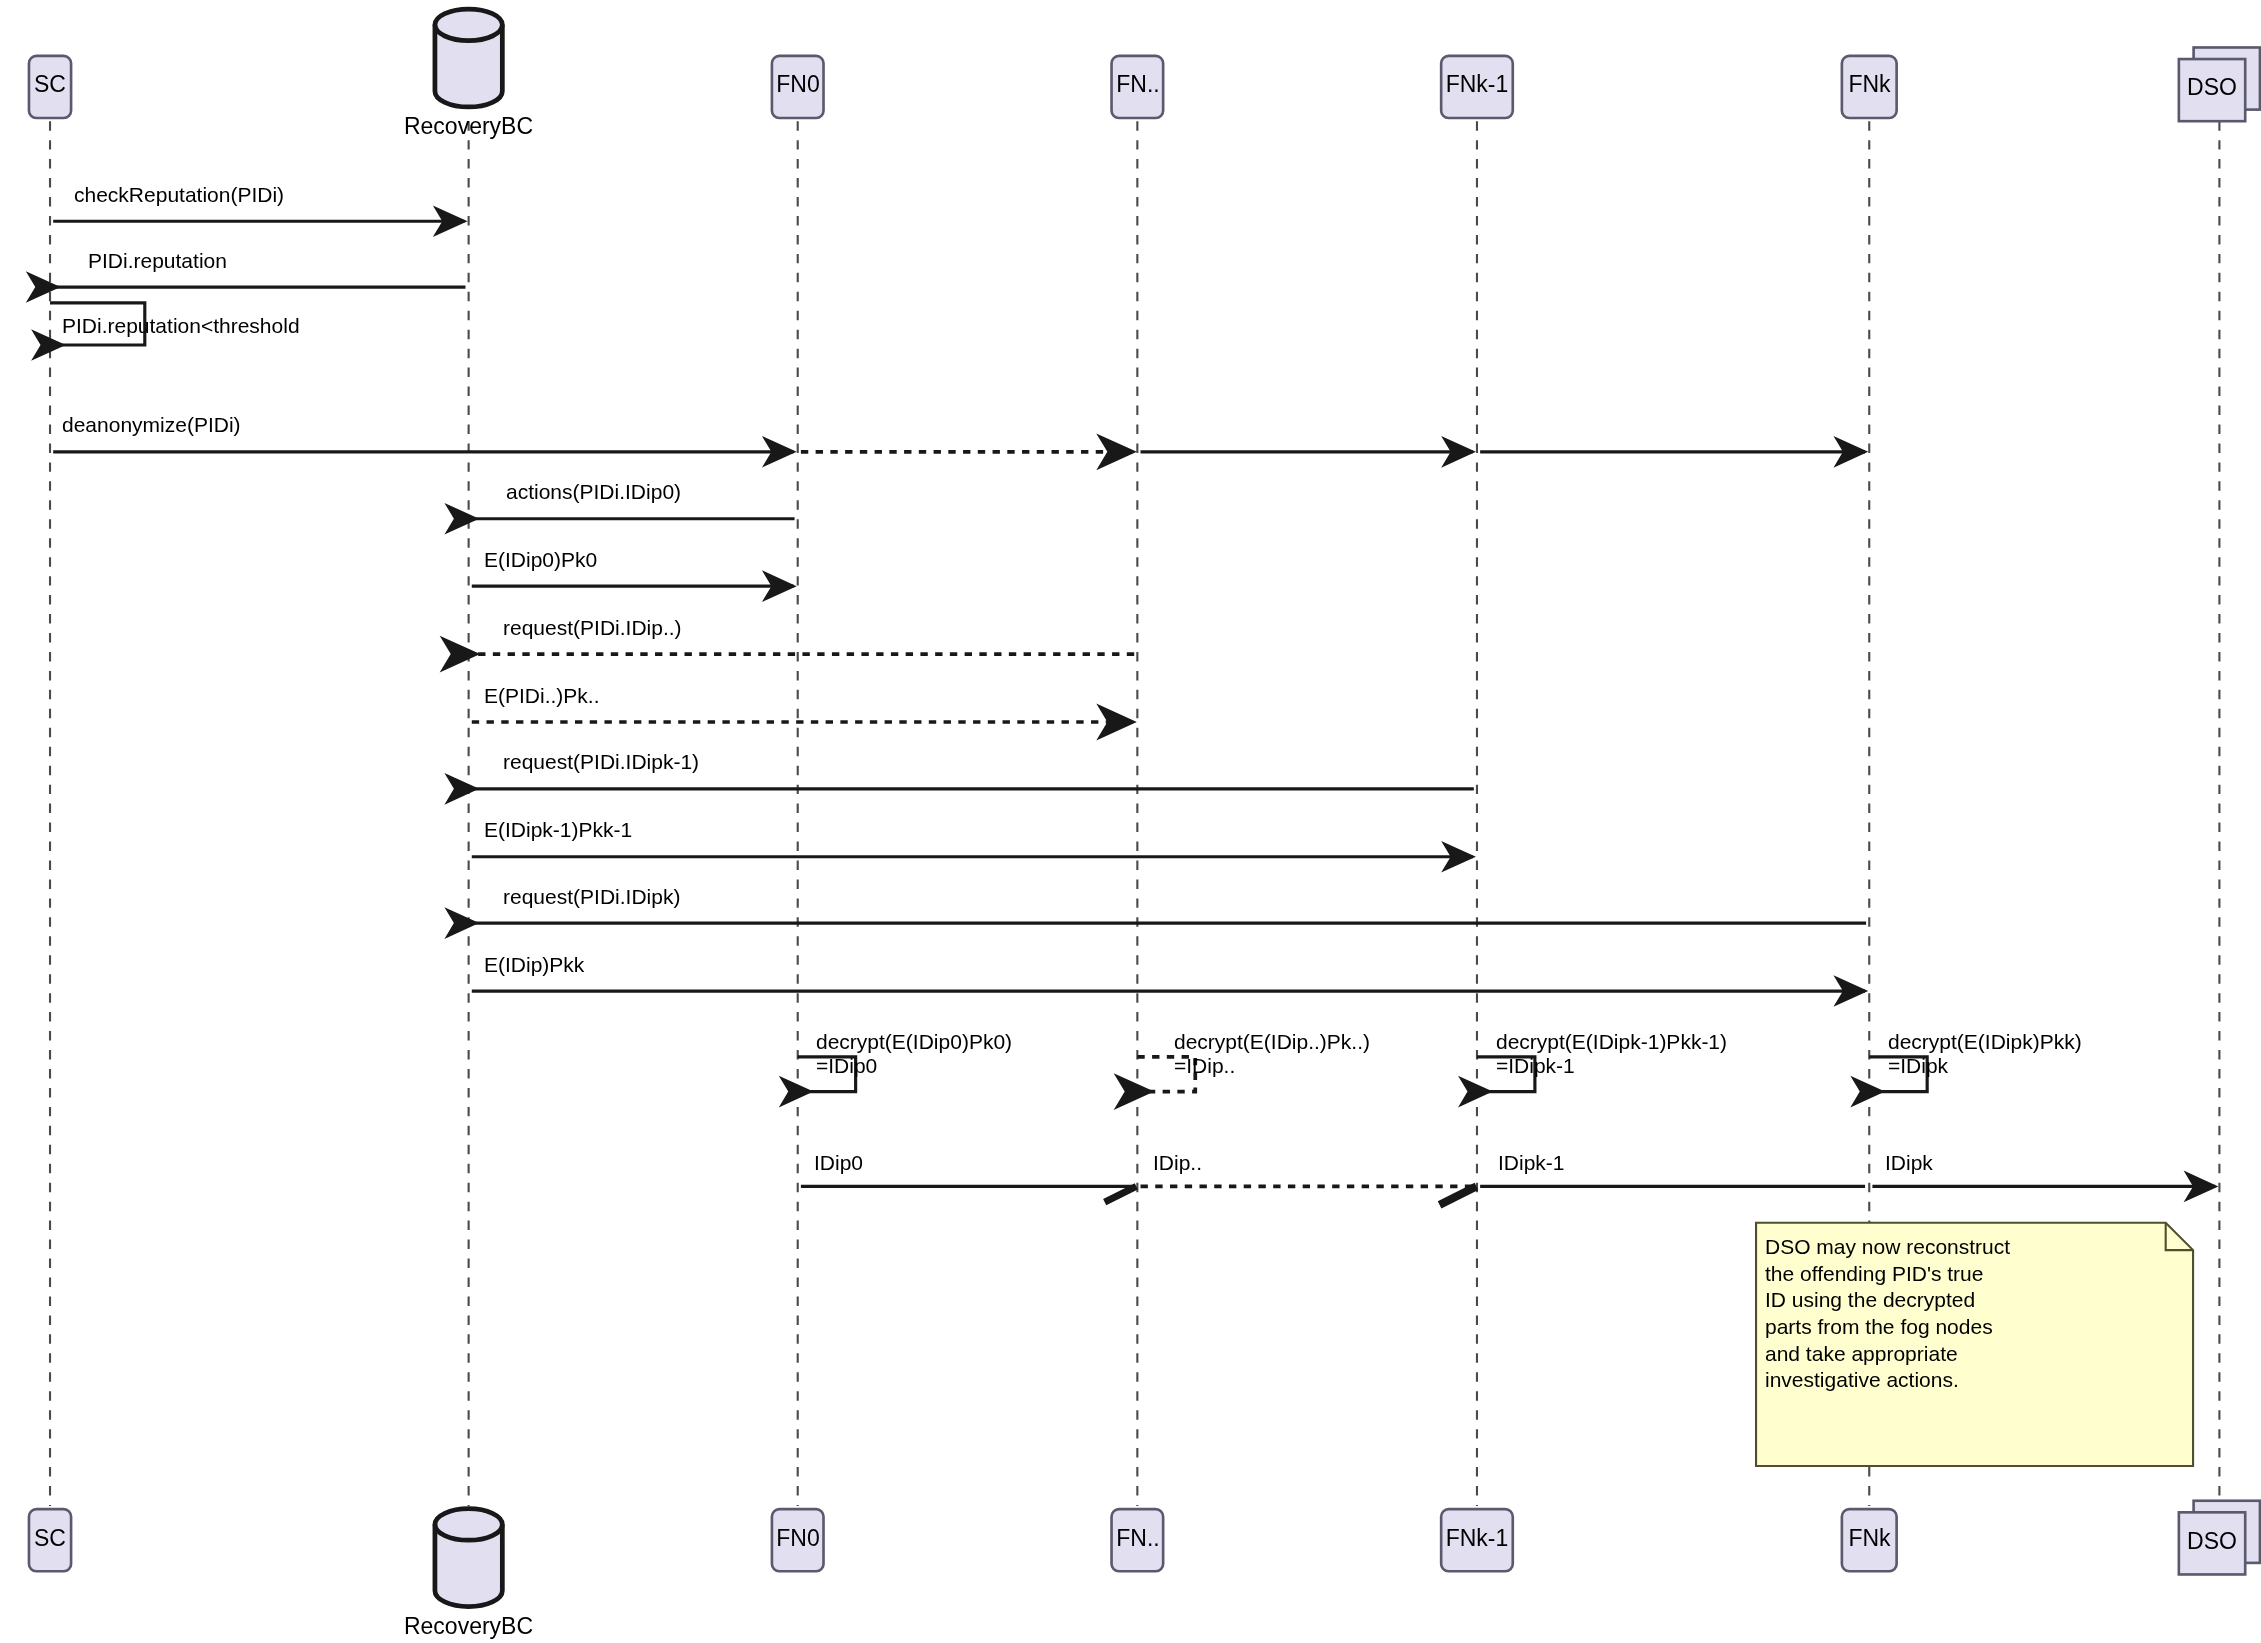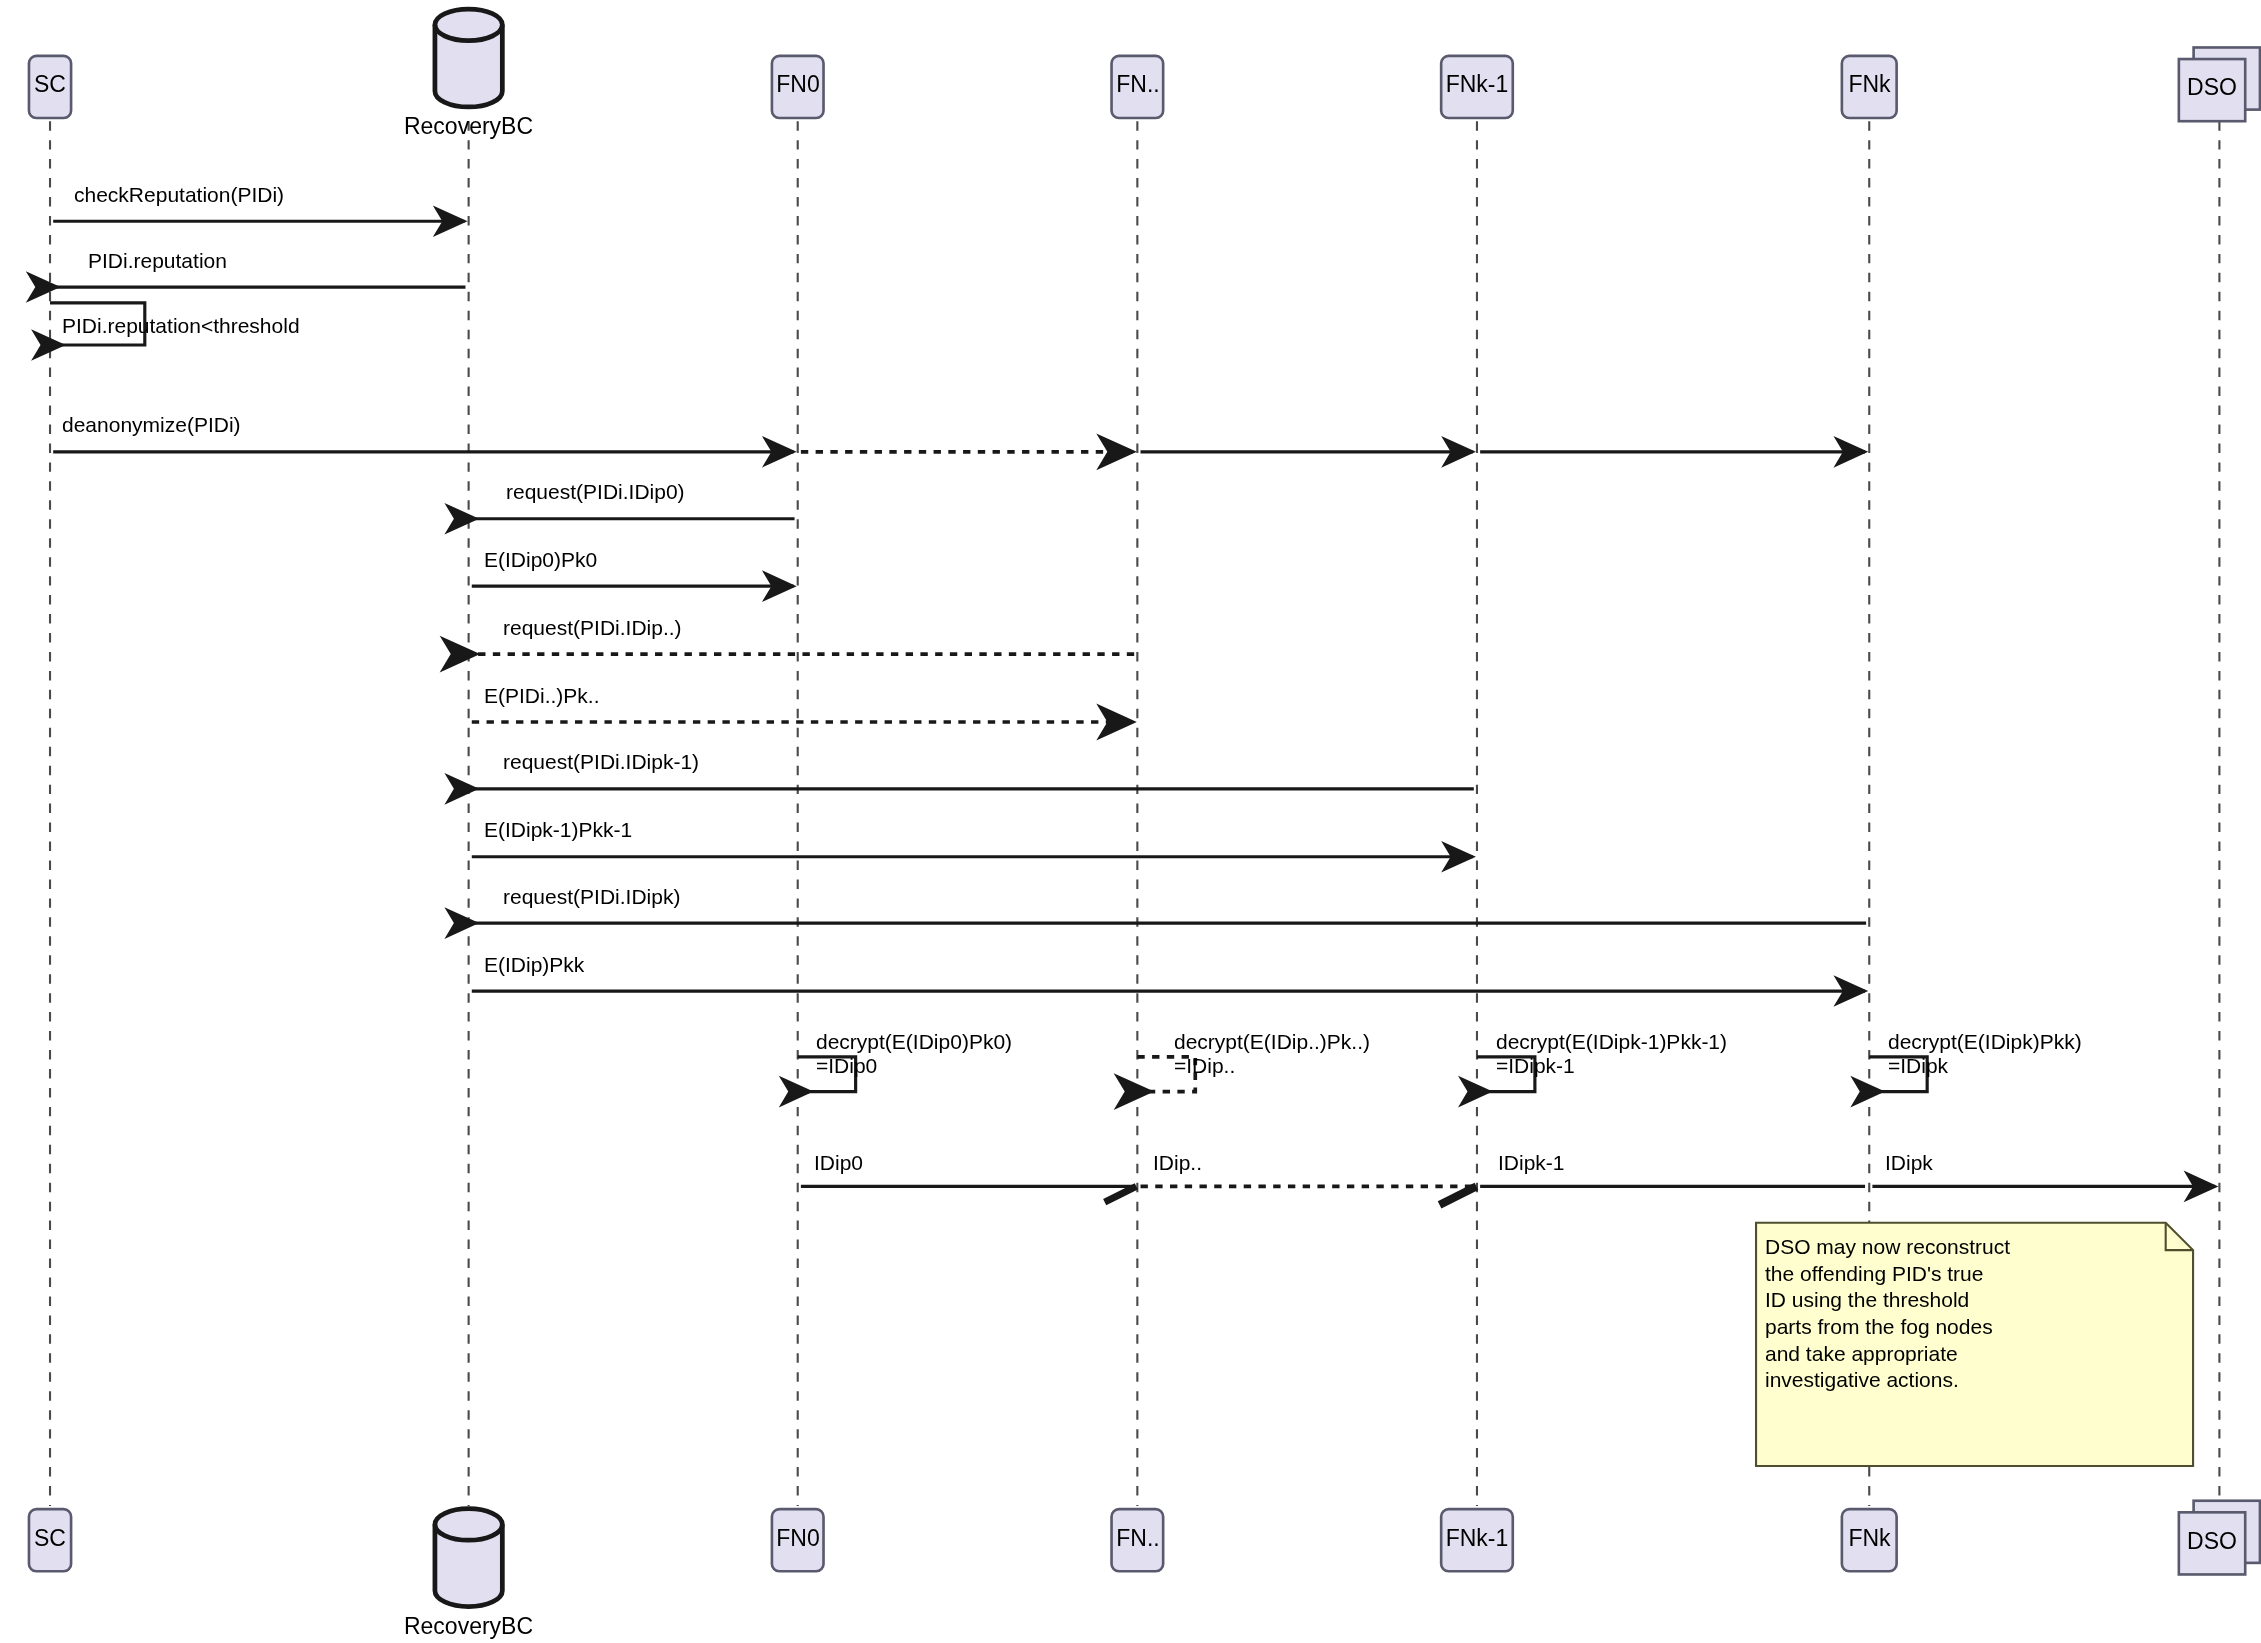--- a/index.html
+++ b/index.html
@@ -152,21 +152,21 @@
       <div class="actor-label" style="left: 1441px; top: 71px; width: 72px;">FNk-1</div>
       <div class="actor-label" style="left: 1441px; top: 1525px; width: 72px;">FNk-1</div>
       <div class="actor-label" style="left: 1842px; top: 71px; width: 55px;">FNk</div>
       <div class="actor-label" style="left: 1842px; top: 1525px; width: 55px;">FNk</div>
       <div class="actor-label" style="left: 2179px; top: 74px; width: 66px;">DSO</div>
       <div class="actor-label" style="left: 2179px; top: 1528px; width: 66px;">DSO</div>
       <div class="msg-label" style="left: 74px; top: 183px; white-space: pre-line;">checkReputation(PIDi)</div>
       <div class="msg-label" style="left: 88px; top: 249px; white-space: pre-line;">PIDi.reputation</div>
       <div class="msg-label" style="left: 62px; top: 314px; white-space: pre-line;">PIDi.reputation&lt;threshold</div>
       <div class="msg-label" style="left: 62px; top: 413px; white-space: pre-line;">deanonymize(PIDi)</div>
-      <div class="msg-label" style="left: 506px; top: 480px; white-space: pre-line;">request(PIDi.IDip0)</div>
+      <div class="msg-label" style="left: 506px; top: 480px; white-space: pre-line;">actions(PIDi.IDip0)</div>
       <div class="msg-label" style="left: 484px; top: 548px; white-space: pre-line;">E(IDip0)Pk0</div>
       <div class="msg-label" style="left: 503px; top: 616px; white-space: pre-line;">request(PIDi.IDip..)</div>
       <div class="msg-label" style="left: 484px; top: 684px; white-space: pre-line;">E(PIDi..)Pk..</div>
       <div class="msg-label" style="left: 503px; top: 750px; white-space: pre-line;">request(PIDi.IDipk-1)</div>
       <div class="msg-label" style="left: 484px; top: 818px; white-space: pre-line;">E(IDipk-1)Pkk-1</div>
       <div class="msg-label" style="left: 503px; top: 885px; white-space: pre-line;">request(PIDi.IDipk)</div>
       <div class="msg-label" style="left: 484px; top: 953px; white-space: pre-line;">E(IDip)Pkk</div>
       <div class="msg-label" style="left: 816px; top: 1030px; white-space: pre-line;">decrypt(E(IDip0)Pk0)
 =IDip0</div>
       <div class="msg-label" style="left: 1156px; top: 1030px; white-space: pre-line; margin-left: 18px;">decrypt(E(IDip..)Pk..)
@@ -174,19 +174,19 @@
       <div class="msg-label" style="left: 1496px; top: 1030px; white-space: pre-line;">decrypt(E(IDipk-1)Pkk-1)
 =IDipk-1</div>
       <div class="msg-label" style="left: 1888px; top: 1030px; white-space: pre-line;">decrypt(E(IDipk)Pkk)
 =IDipk</div>
       <div class="msg-label" style="left: 814px; top: 1151px; white-space: pre-line;">IDip0</div>
       <div class="msg-label" style="left: 1153px; top: 1151px; white-space: pre-line;">IDip..</div>
       <div class="msg-label" style="left: 1458px; top: 1151px; white-space: pre-line; margin-left: 40px;">IDipk-1</div>
       <div class="msg-label" style="left: 1885px; top: 1151px; white-space: pre-line;">IDipk</div>
       <div class="note-text" style="left: 1765px; top: 1234px; width: 416px;">DSO may now reconstruct
 the offending PID's true
-ID using the threshold
+ID using the decrypted
 parts from the fog nodes
 and take appropriate
 investigative actions.</div>
     </div>
 </div>
 
 
 </body></html>

